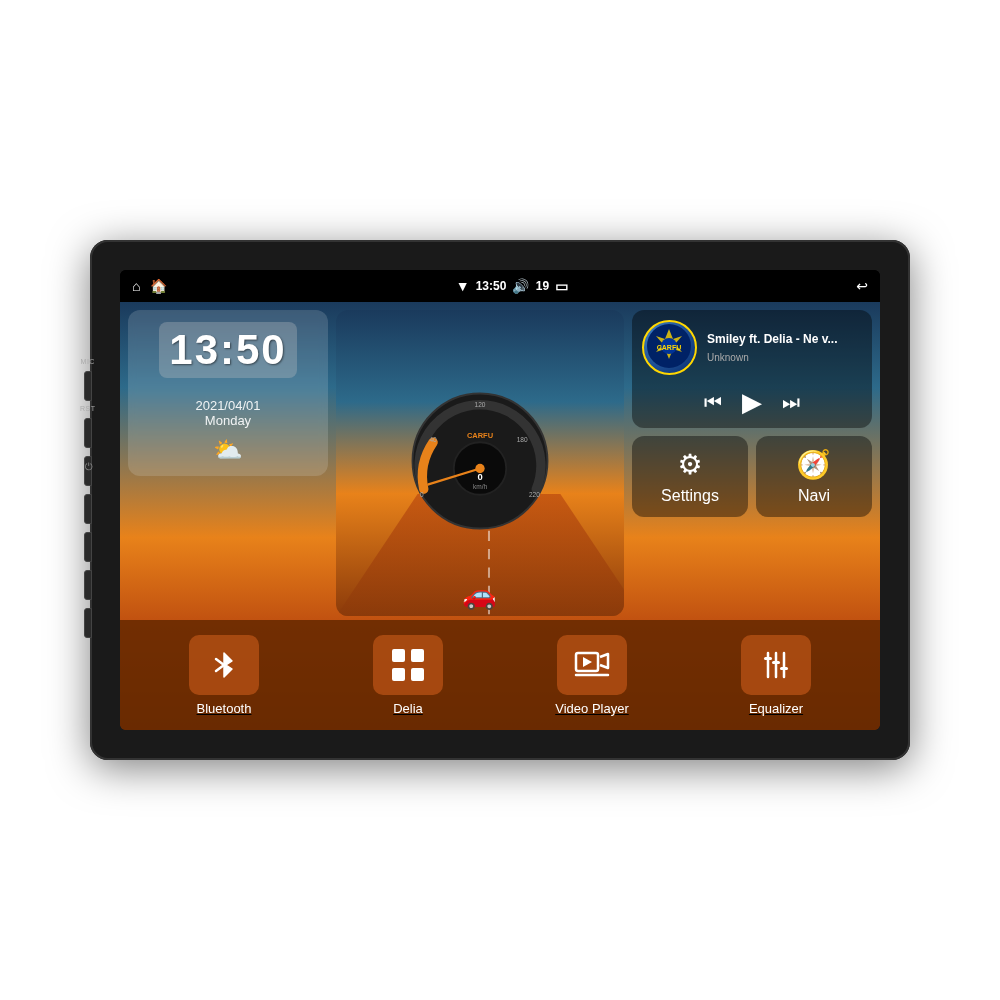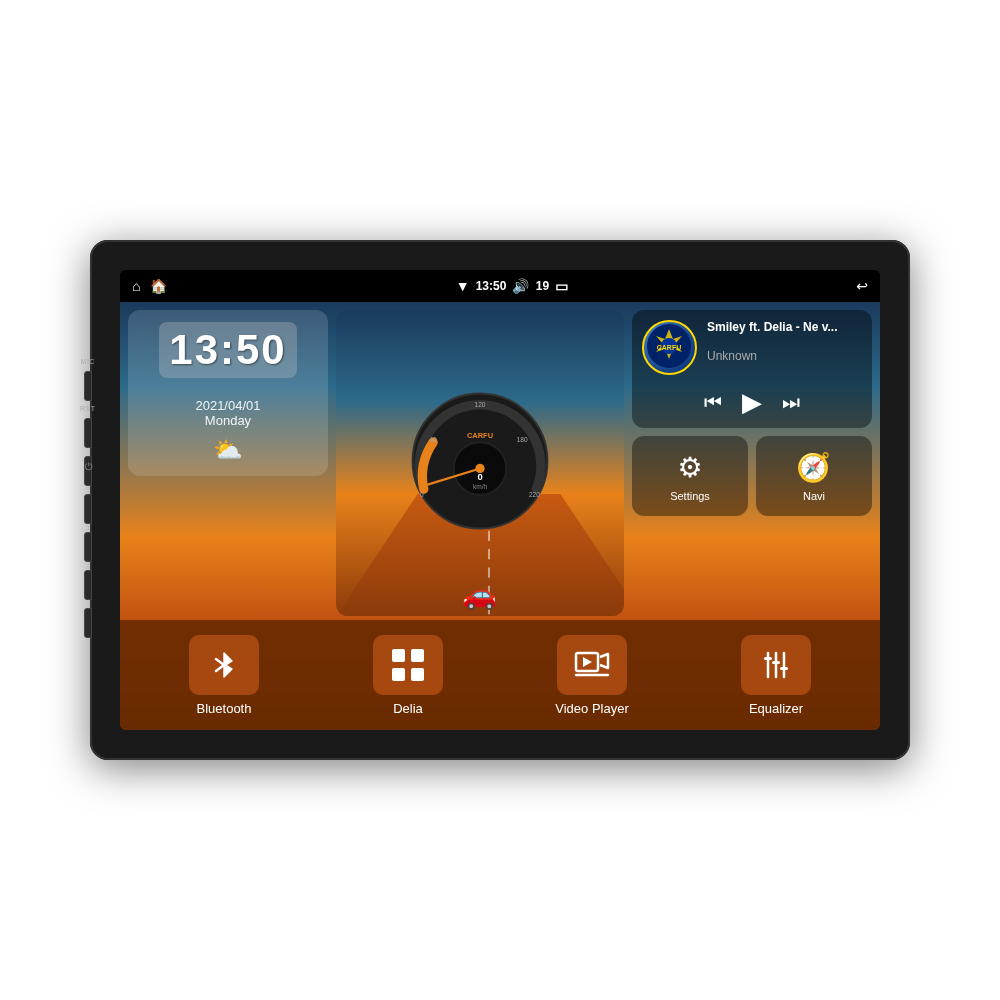--- a/index.html
+++ b/index.html
@@ -187,26 +187,27 @@
     }
 
     .music-info {
       flex: 1;
     }
 
     .music-title {
       color: #fff;
       font-size: 12px;
       font-weight: bold;
+      margin-top: 12px;
     }
 
     .music-artist {
       color: #aaa;
-      font-size: 12px;
-      margin-top: 15px;
+      font-size: 10px;
+      margin-top: 6px;
     }
 
     .music-controls {
       display: flex;
       align-items: center;
       justify-content: center;
       gap: 20px;
       margin-top: 12px;
     }
 
@@ -233,21 +234,21 @@
       min-height: 80px;
     }
 
     .action-icon {
       font-size: 28px;
       color: #fff;
     }
 
     .action-label {
       color: #fff;
-      font-size: 11px;
+      font-size: 16px;
       margin-top: 6px;
     }
 
     
     .right-col {
       display: flex;
       flex-direction: column;
       gap: 8px;
       width: 240px;
       flex-shrink: 0;
@@ -264,20 +265,21 @@
       flex-shrink: 0;
     }
 
     .bottom-item {
       display: flex;
       flex-direction: column;
       align-items: center;
       gap: 6px;
       cursor: pointer;
       min-width: 100px;
+      text-decoration: underline;
     }
 
     .bottom-icon-box {
       width: 70px;
       height: 60px;
       background: rgba(180, 80, 20, 0.8);
       border-radius: 10px;
       display: flex;
       align-items: center;
       justify-content: center;

